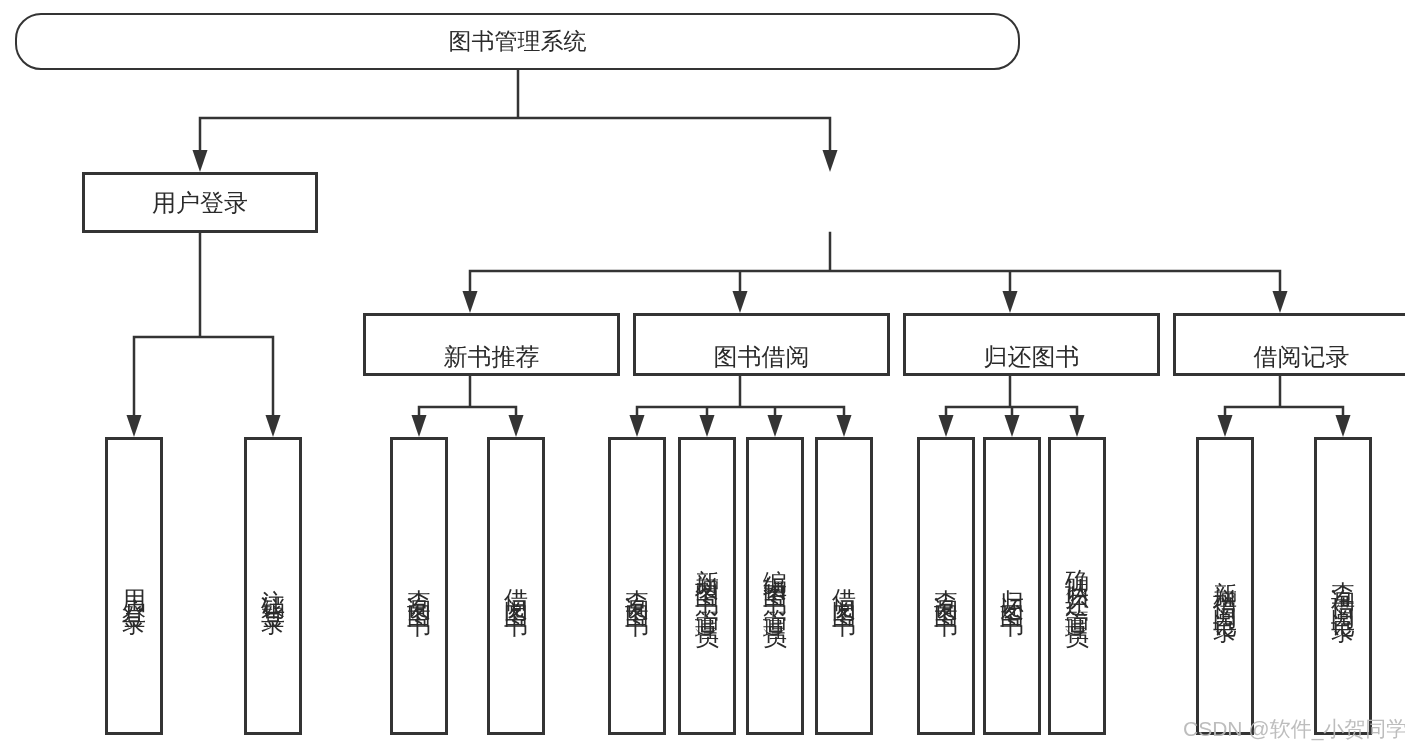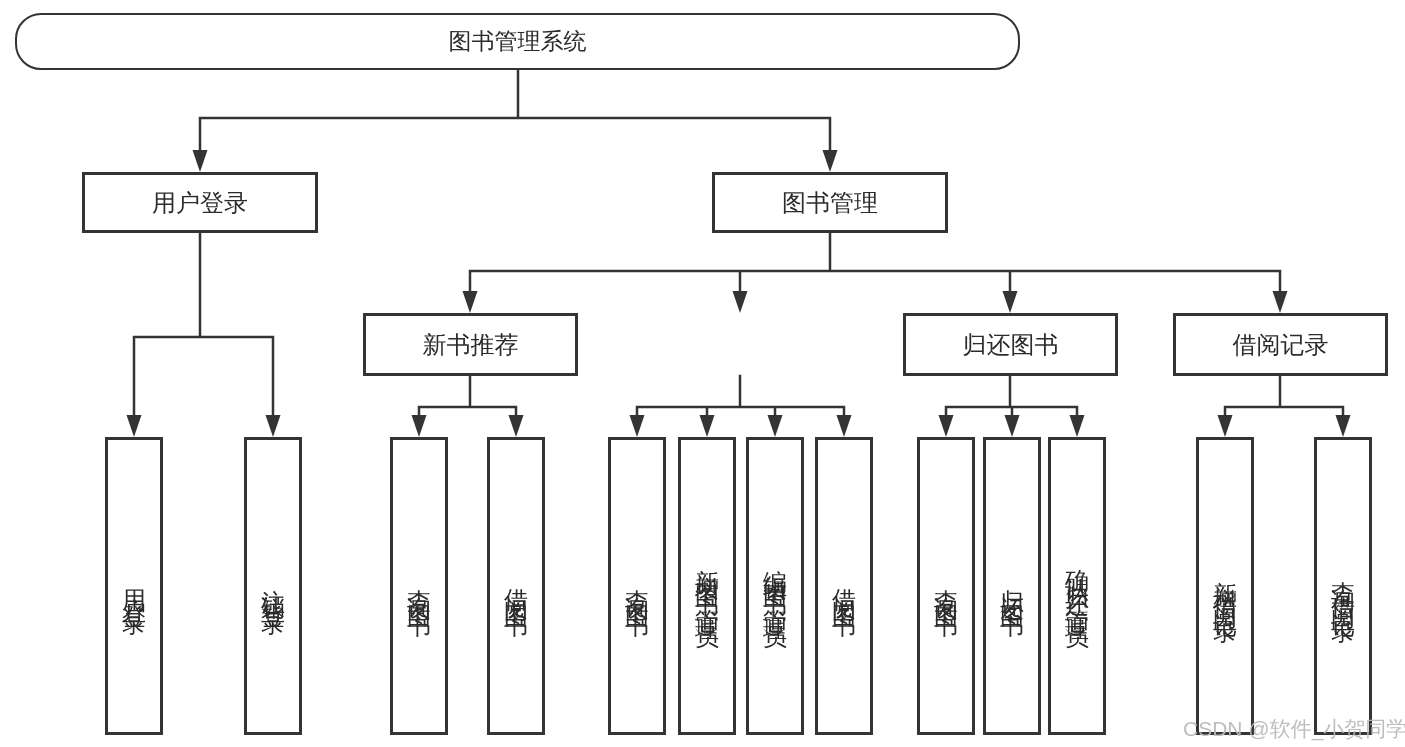--- a/index.html
+++ b/index.html
@@ -10,21 +10,21 @@
     background:#ffffff; overflow:hidden; color:#2b2b2b;
   }
   .connectors{ position:absolute; left:0; top:0; width:1405px; height:747px; }
   .node{
     position:absolute; border:3px solid #343434; background:#ffffff;
     display:flex; align-items:center; justify-content:center;
     font-size:24px; color:#2b2b2b; white-space:nowrap;
   }
   .root{ left:15px; top:13px; width:1005px; height:57px; border-width:2px; font-size:23px;border-radius:26px; }
   .lv2{ top:172px; width:236px; height:61px; }
-  .lv3{ top:313px; width:215px; height:63px; }
+  .lv3{ top:313px; width:257px; height:63px;align-items:flex-end; }
   .leaf{ top:437px; width:58px; height:298px; }
   .leaf .vtext{
     writing-mode:vertical-rl; text-orientation:mixed;
     letter-spacing:8px; font-size:24px; line-height:50px;
   }
   .watermark{
     position:absolute; left:1183px; top:715px; z-index:5;
     font-size:21px; color:rgba(185,185,185,0.95); white-space:nowrap;
   }
 </style>
@@ -64,26 +64,26 @@
     </g>
   </svg>
 
   <div class="node root">
     <span>图书管理系统</span>
   </div>
 
   <div class="node lv2" style="left:82px">
     <span>用户登录</span>
   </div>
-  <div class="node lv2" style="left:712px">
-    <span>图书管理</span>
-  </div>
 
   <div class="node lv3" style="left:363px">
     <span>新书推荐</span>
+  </div>
+  <div class="node lv3" style="left:633px">
+    <span>图书借阅</span>
   </div>
   <div class="node lv3" style="left:903px">
     <span>归还图书</span>
   </div>
   <div class="node lv3" style="left:1173px">
     <span>借阅记录</span>
   </div>
 
   <div class="node leaf" style="left:105px">
     <span class="vtext">用户登录</span>

